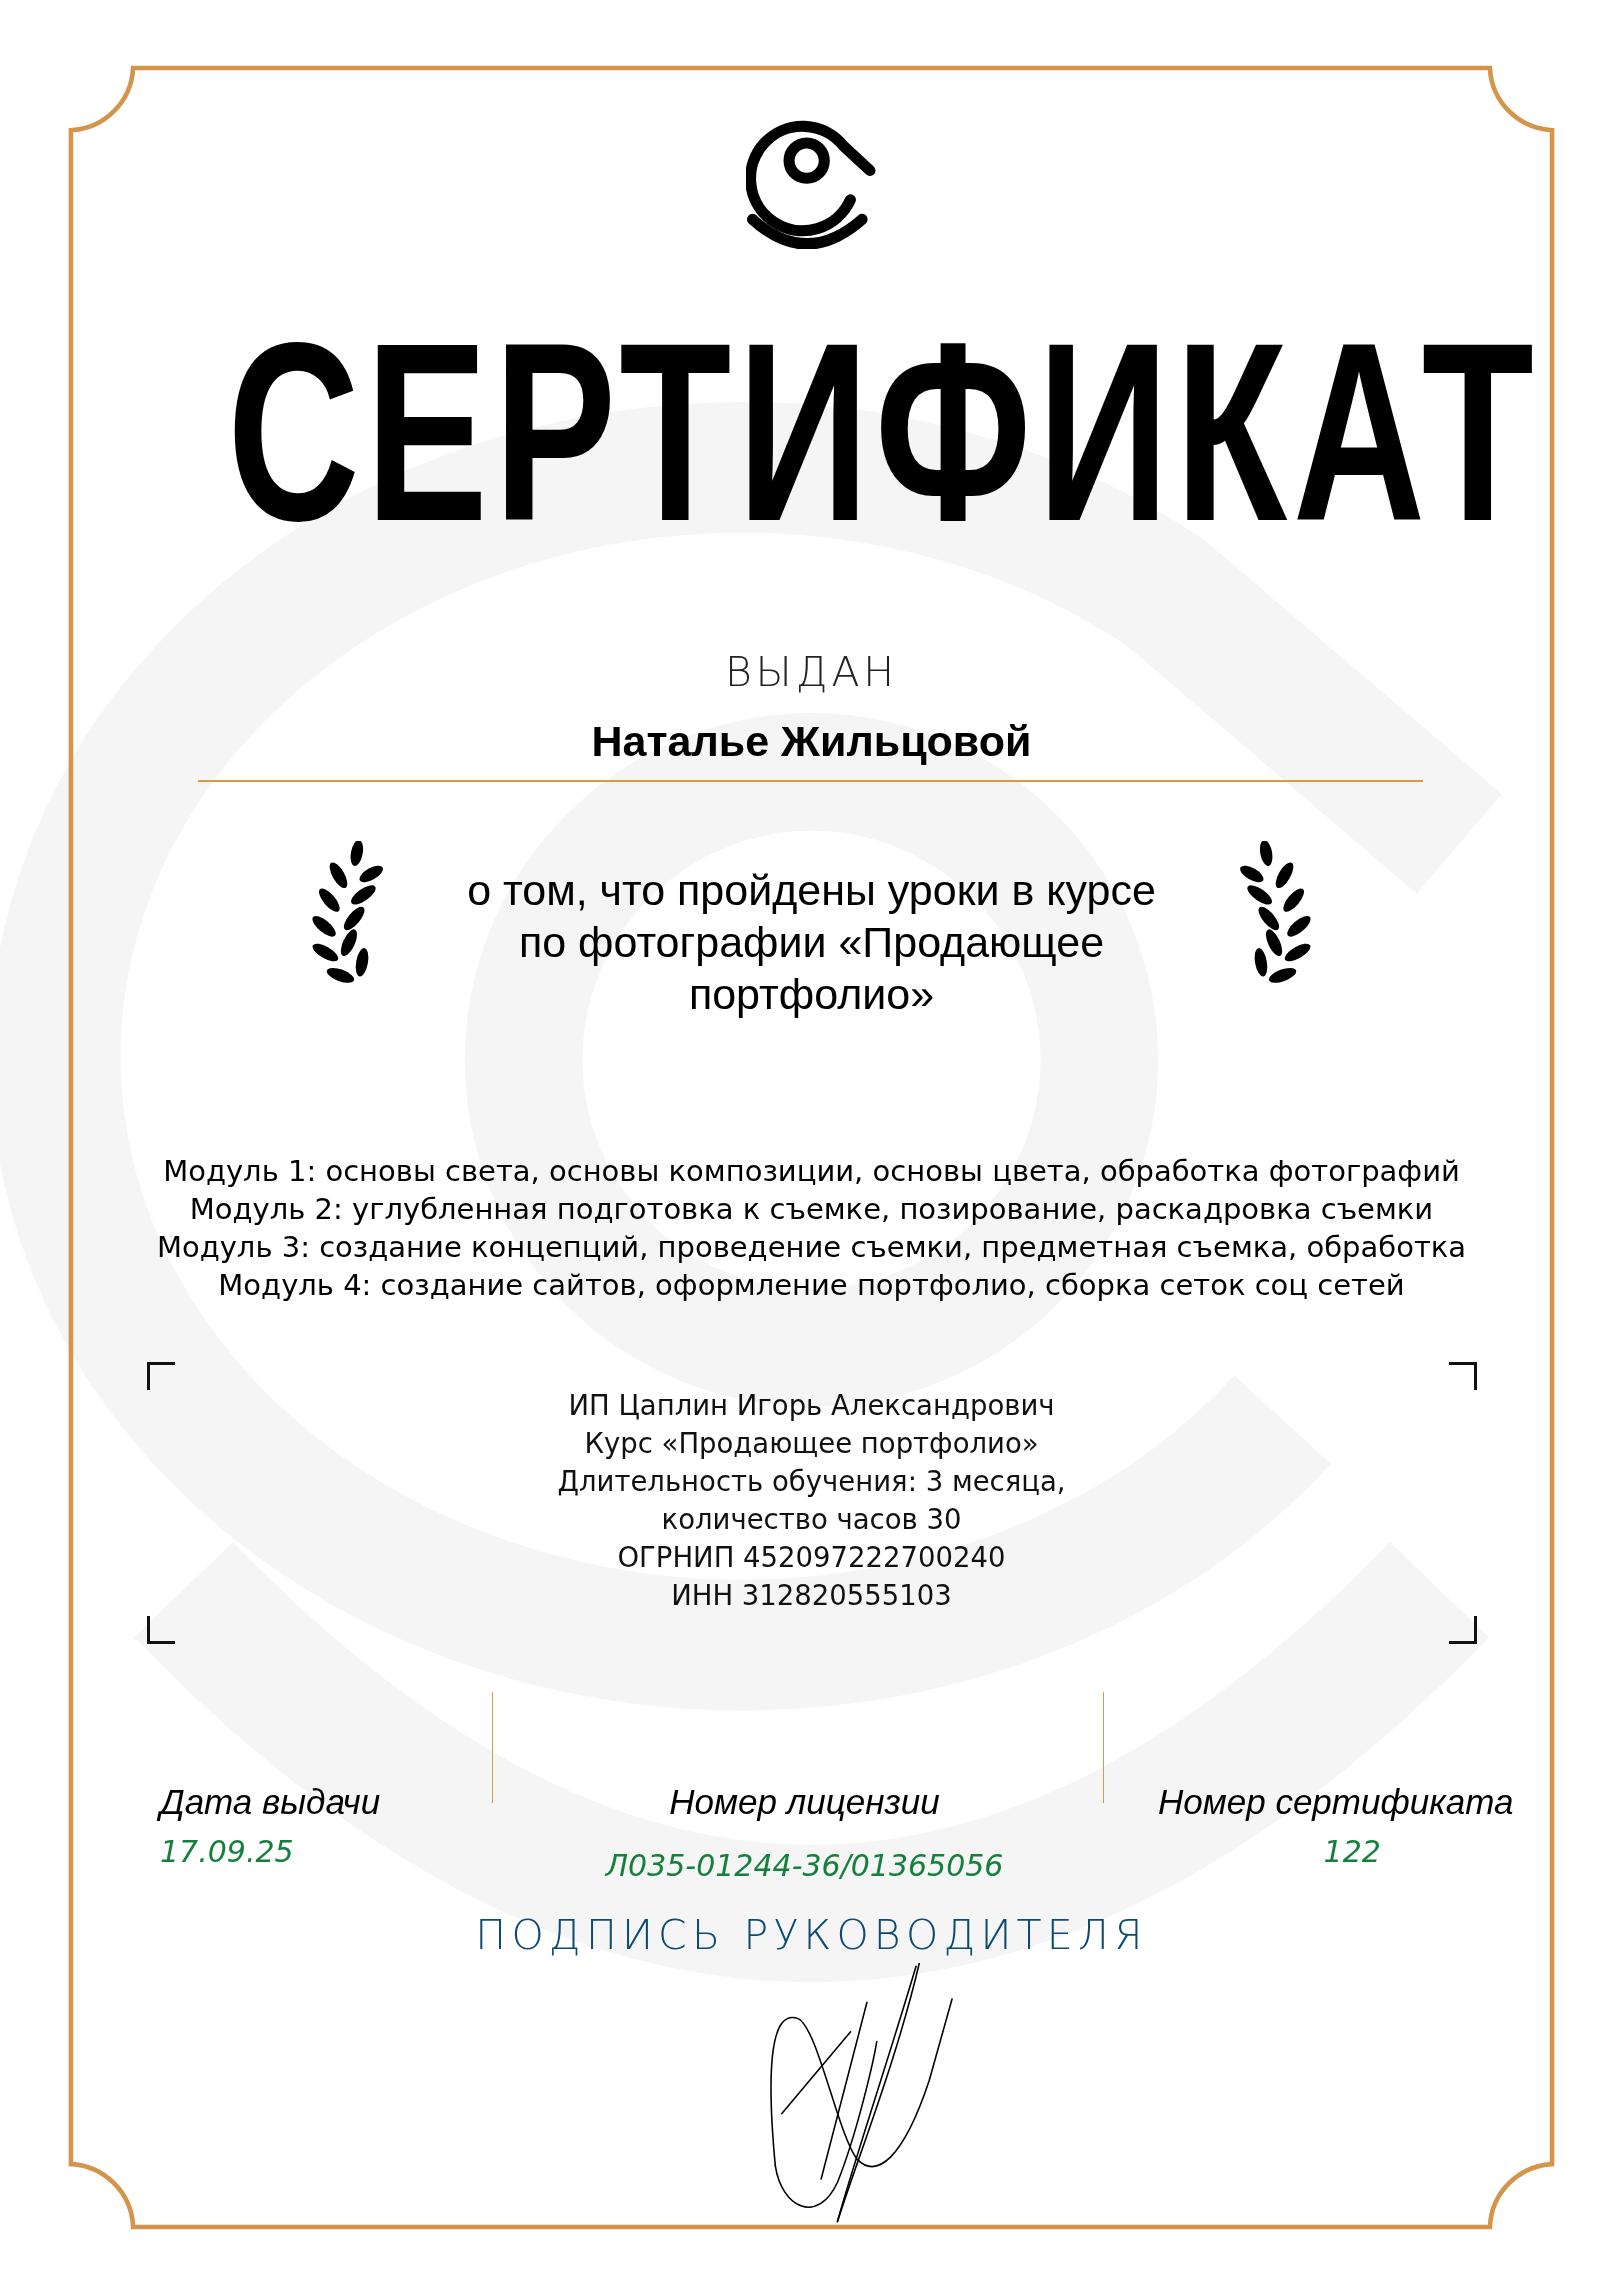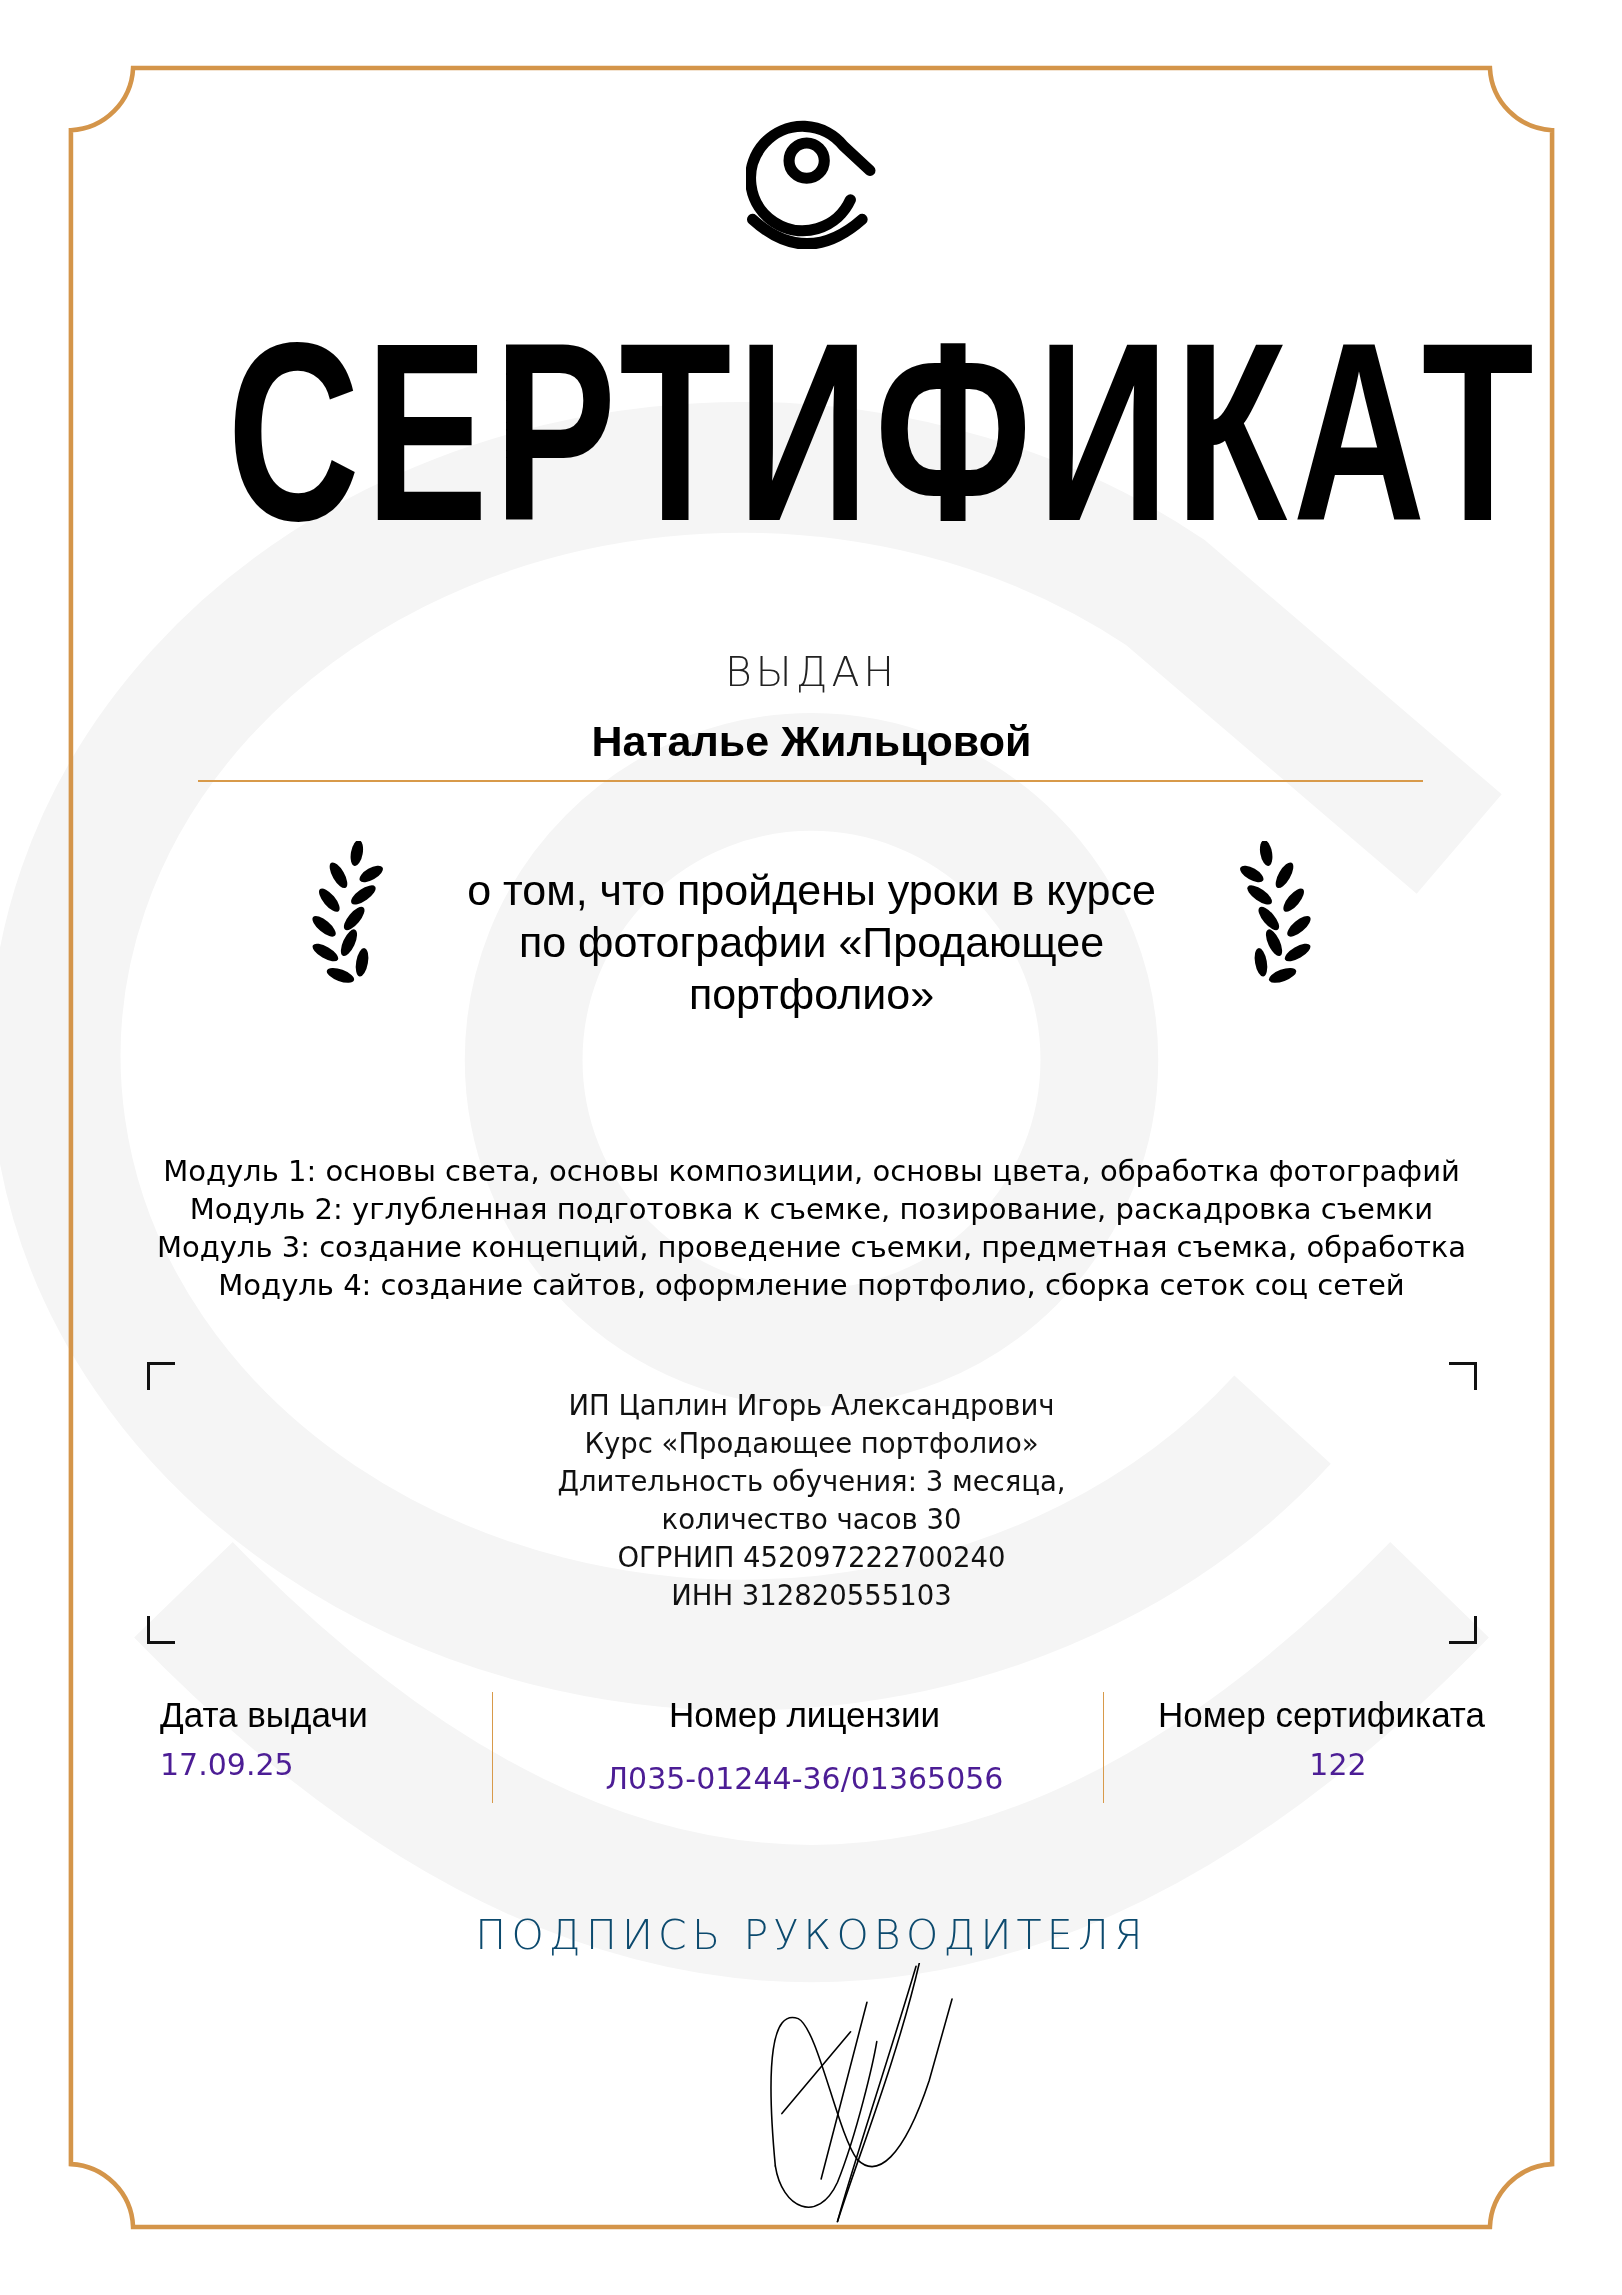--- a/index.html
+++ b/index.html
@@ -17,23 +17,23 @@
   .laurel { position: absolute; top: 841px; width: 72px; height: 151px; }
   #laurel-left { left: 311px; }
   #laurel-right { left: 1240px; transform: scaleX(-1); }
   #modules { top: 1152px; font-size: 29px; line-height: 38px; color: #000; }
   .bracket { position: absolute; width: 25px; height: 25px; border-color: #111; border-style: solid; border-width: 0; }
   #br-tl { left: 147px; top: 1362px; border-top-width: 3.9px; border-left-width: 3.9px; }
   #br-tr { left: 1449px; top: 1362px; border-top-width: 3.9px; border-right-width: 3.9px; }
   #br-bl { left: 147px; top: 1616px; border-bottom-width: 3.9px; border-left-width: 3.9px; }
   #br-br { left: 1449px; top: 1616px; border-bottom-width: 3.9px; border-right-width: 3.9px; }
   #org { top: 1386px; font-size: 27.5px; line-height: 38px; color: #111; }
-  .info-col { position: absolute; top: 1695px; font-family: "Liberation Sans", sans-serif; }
+  .info-col { position: absolute; top: 1782px; font-family: "Liberation Sans", sans-serif; font-style: italic; }
   .info-label { font-size: 35px; color: #000; }
-  .info-value { font-size: 30px; color: #4c1d95; margin-top: 11.8px; font-family: "DejaVu Sans", sans-serif; }
+  .info-value { font-size: 30px; color: #15803d; margin-top: 11.8px; font-family: "DejaVu Sans", sans-serif; }
   #col-date { left: 160px; }
   #col-license { left: 497px; width: 615px; text-align: center; }
   #col-cert { left: 1158px; text-align: center; }
   #col-cert .info-value { padding-left: 33px; }
   .vsep { position: absolute; top: 1692px; width: 1.3px; height: 111px; background: #d89a4a; }
   #sep1 { left: 492px; }
   #sep2 { left: 1103px; }
   #sign-label { top: 1911px; font-size: 41px; letter-spacing: 5.2px; font-weight: 300; color: #0c4a6e; }
   #signature { position: absolute; left: 641px; top: 1963px; width: 393px; height: 288px; }
 </style>

